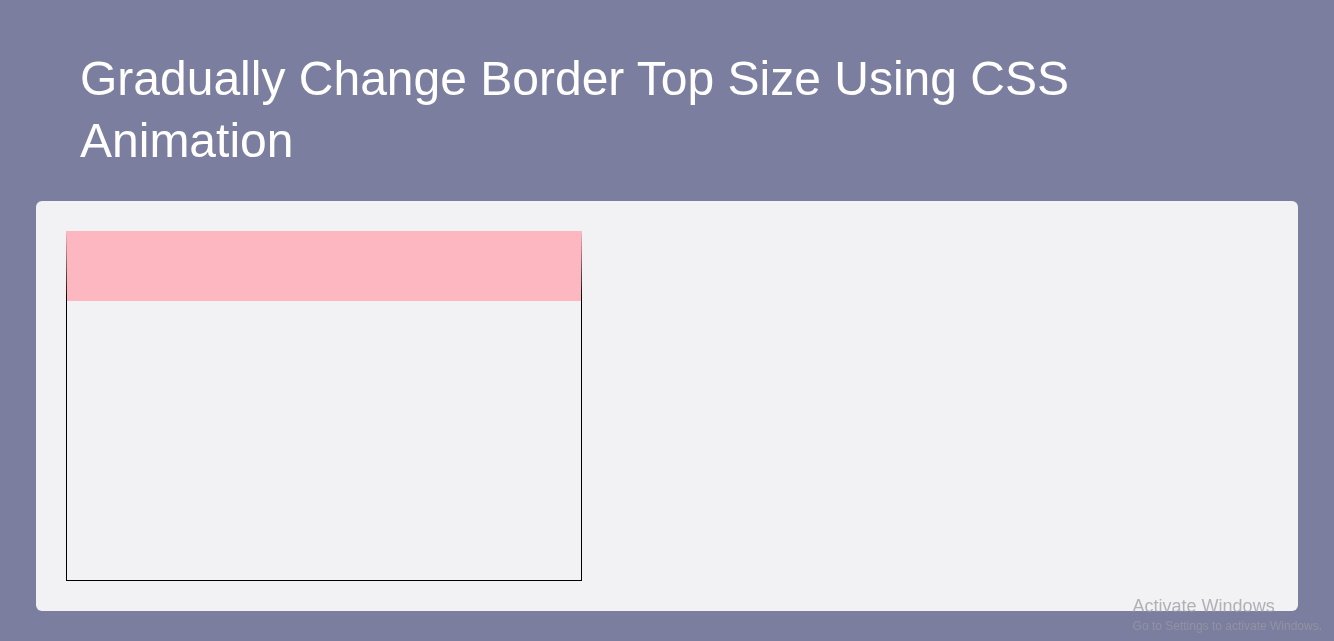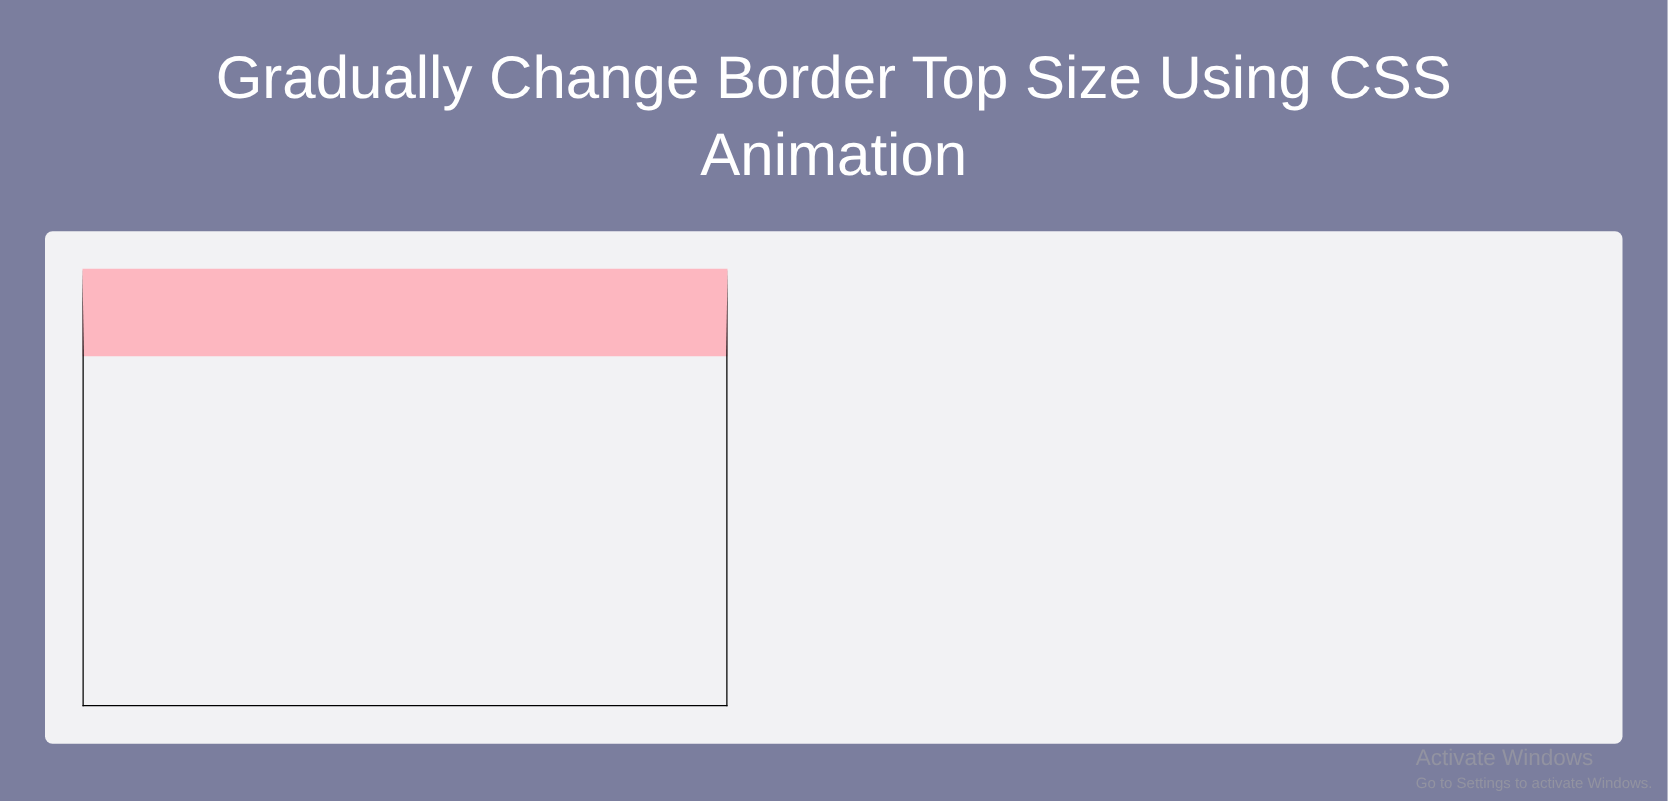--- a/index.html
+++ b/index.html
@@ -12,22 +12,21 @@
       height: 641px;
       background-color: #7b7e9e;
       font-family: Arial, Helvetica, sans-serif;
       overflow: hidden;
       position: relative;
     }
     .page-title {
       color: #ffffff;
       font-size: 48px;
       font-weight: 400;
-      text-align: center;
-      padding: 32px 80px 0 80px;
+      padding: 48px 80px 0 80px;
       line-height: 1.3;
     }
     .content-panel {
       background-color: #f2f2f4;
       margin: 28px 36px 0 36px;
       border-radius: 6px;
       padding: 30px;
       height: 410px;
       position: relative;
     }

